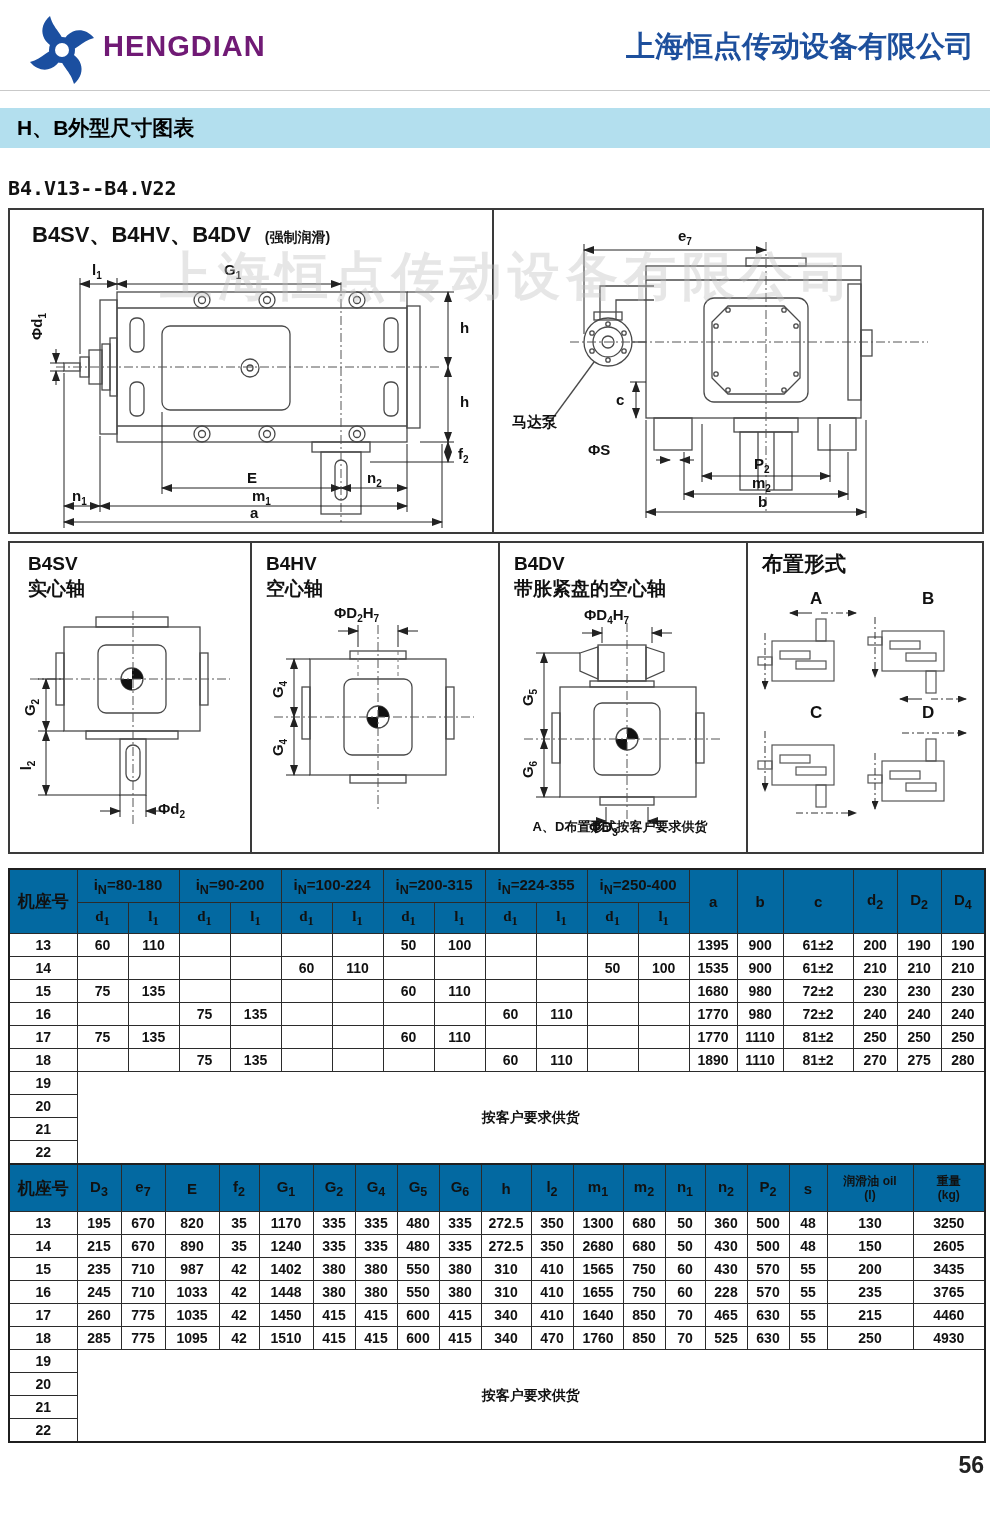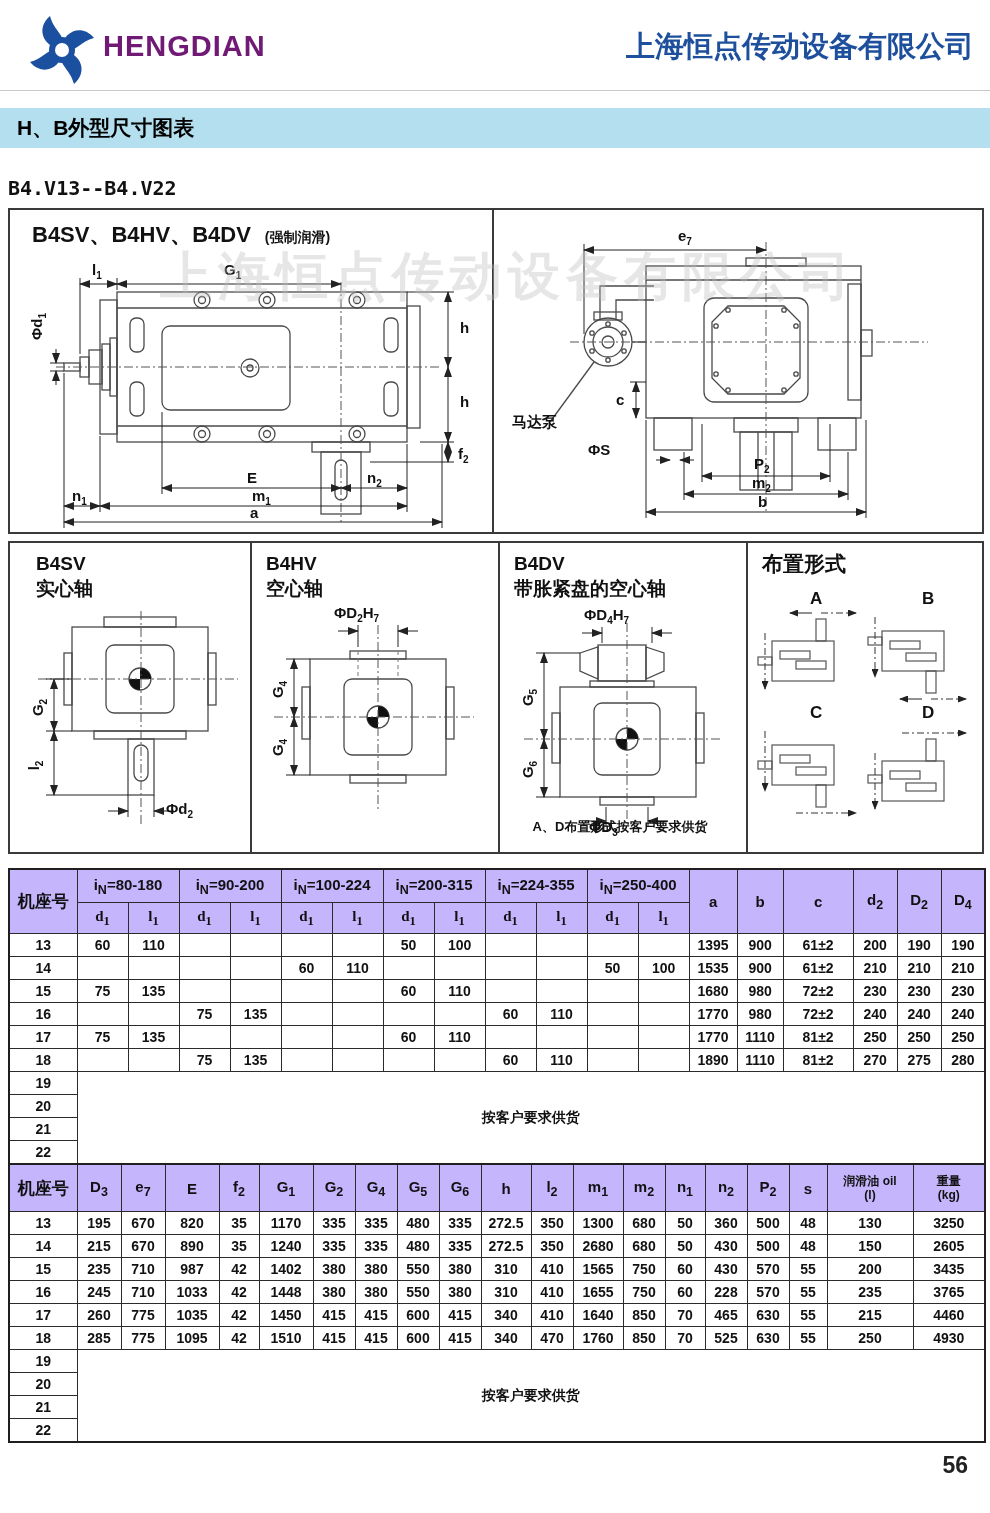--- a/index.html
+++ b/index.html
@@ -30,29 +30,29 @@
   .dim{position:absolute;font-size:15px;font-weight:bold;color:#111;white-space:nowrap;z-index:4;line-height:15px;}
   .dim sub,.hcell sub{font-size:10px;}
   .vlabel{transform:rotate(-90deg);transform-origin:center;}
   .mini-letter{position:absolute;font-size:17px;font-weight:bold;}
   svg{display:block;}
   
   .tbl{position:absolute;left:8px;border-collapse:collapse;table-layout:fixed;background:#fff;}
   .tbl,.tbl th,.tbl td{border:1px solid #2b2b2b;}
   .tbl{border:2px solid #1f1f1f;}
   .tbl th,.tbl td{padding:0;text-align:center;vertical-align:middle;font-weight:bold;overflow:hidden;}
-  .tbl thead th{background:#c4b5fd;font-size:15px;font-weight:bold;}
+  .tbl thead th{background:#0369a1;font-size:15px;font-weight:bold;}
   .tbl td{font-size:14px;height:22px;}
   .tbl .corner{font-size:17px;}
   .tbl .small2{font-size:12px;white-space:pre-line;line-height:14px;}
   #t1 thead tr.r1 th{height:32px;}
   #t1 thead tr.r2 th{height:30px;font-family:Liberation Serif, serif;}
   #t2 thead th{height:46px;}
   .notecell{font-size:15px;font-weight:bold;}
-  .pageno{position:absolute;right:22px;top:1452px;font-size:23px;font-weight:bold;color:#222;}
+  .pageno{position:absolute;right:6px;top:1452px;font-size:23px;font-weight:bold;color:#222;}
 </style>
 </head>
 <body>
 
 <div class="page">
 
   <div class="abs" style="left:28px;top:12px;">
     <svg width="68" height="72" viewBox="0 0 68 72">
       <g fill="#1b4fa0">
         <path d="M34 38 C14 34 8 16 22 4 C26 20 40 24 34 38 Z"></path>
@@ -240,21 +240,21 @@
       <span class="dim" style="left:256px;top:261px;">m<sub>2</sub></span>
       <span class="dim" style="left:262px;top:280px;">b</span>
     </div>
   </div>
 
   <div class="panels">
     <div class="vdiv" style="left:240px;"></div>
     <div class="vdiv" style="left:488px;"></div>
     <div class="vdiv" style="left:736px;"></div>
 
-    <div class="panel" style="left:12px;width:256px;border-radius:28px;">
+    <div class="panel" style="left:4px;width:256px;border-radius:28px;">
       <div class="ptitle"><span>B4SV</span>
 <span>实心轴</span></div>
       <div class="dwrap" style="left:2px;top:62px;width:236px;height:244px;">
         <svg width="232" height="230" viewBox="0 0 232 230">
           <defs>
               <marker id="a3" markerWidth="11" markerHeight="8" refX="10" refY="4" orient="auto-start-reverse">
                 <path d="M0 0 L11 4 L0 8 Z" fill="#222"></path>
               </marker>
             </defs>
           <g stroke="#4a4a4a" fill="none" stroke-width="1.3">

